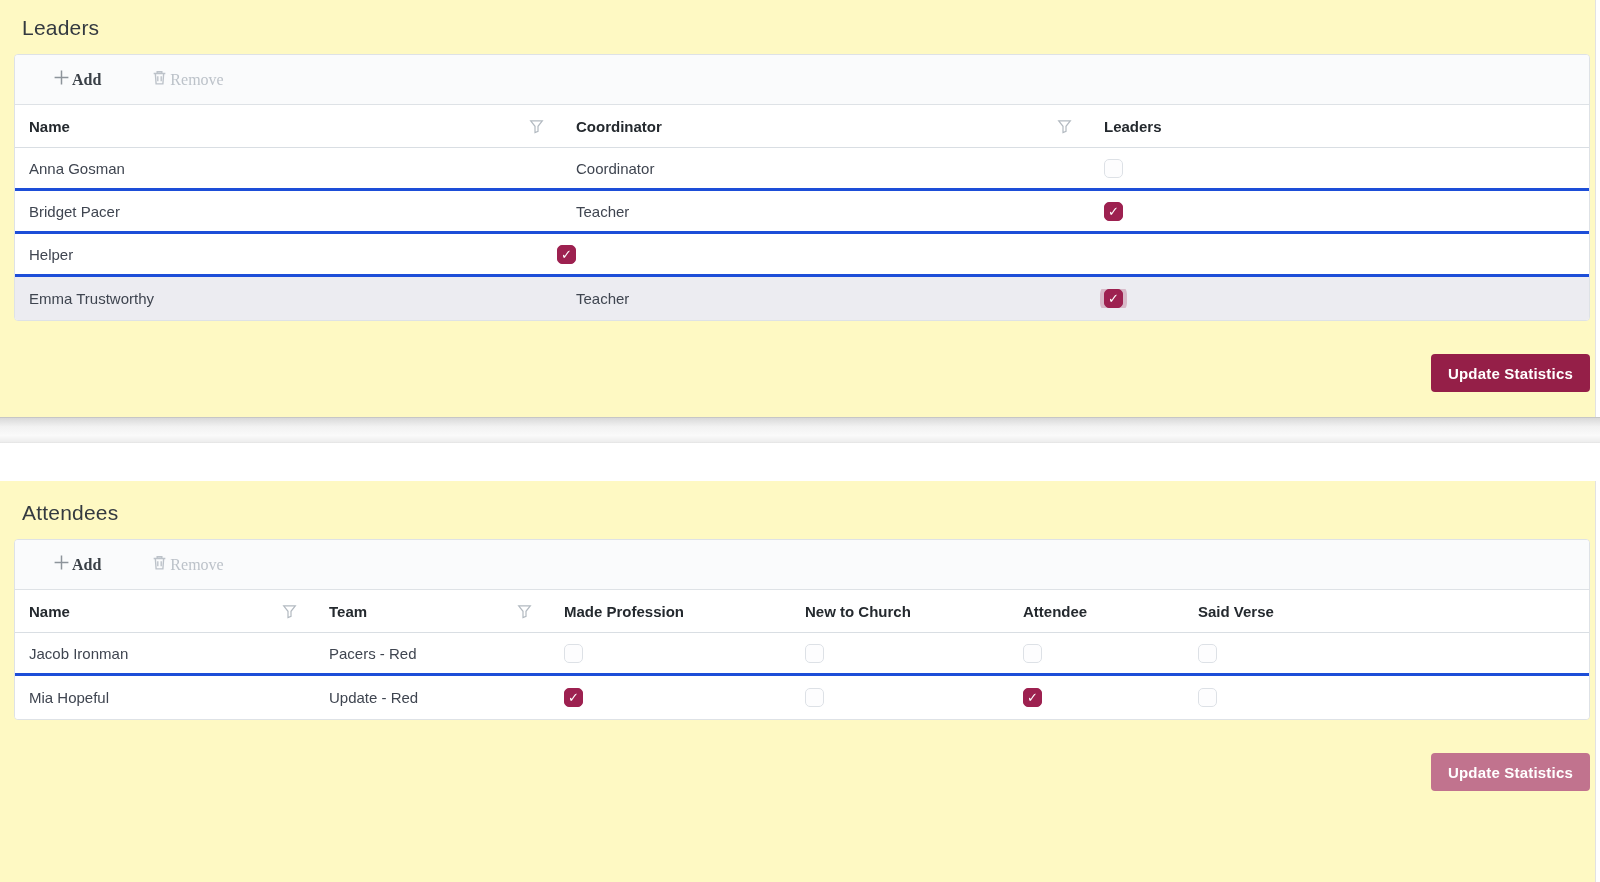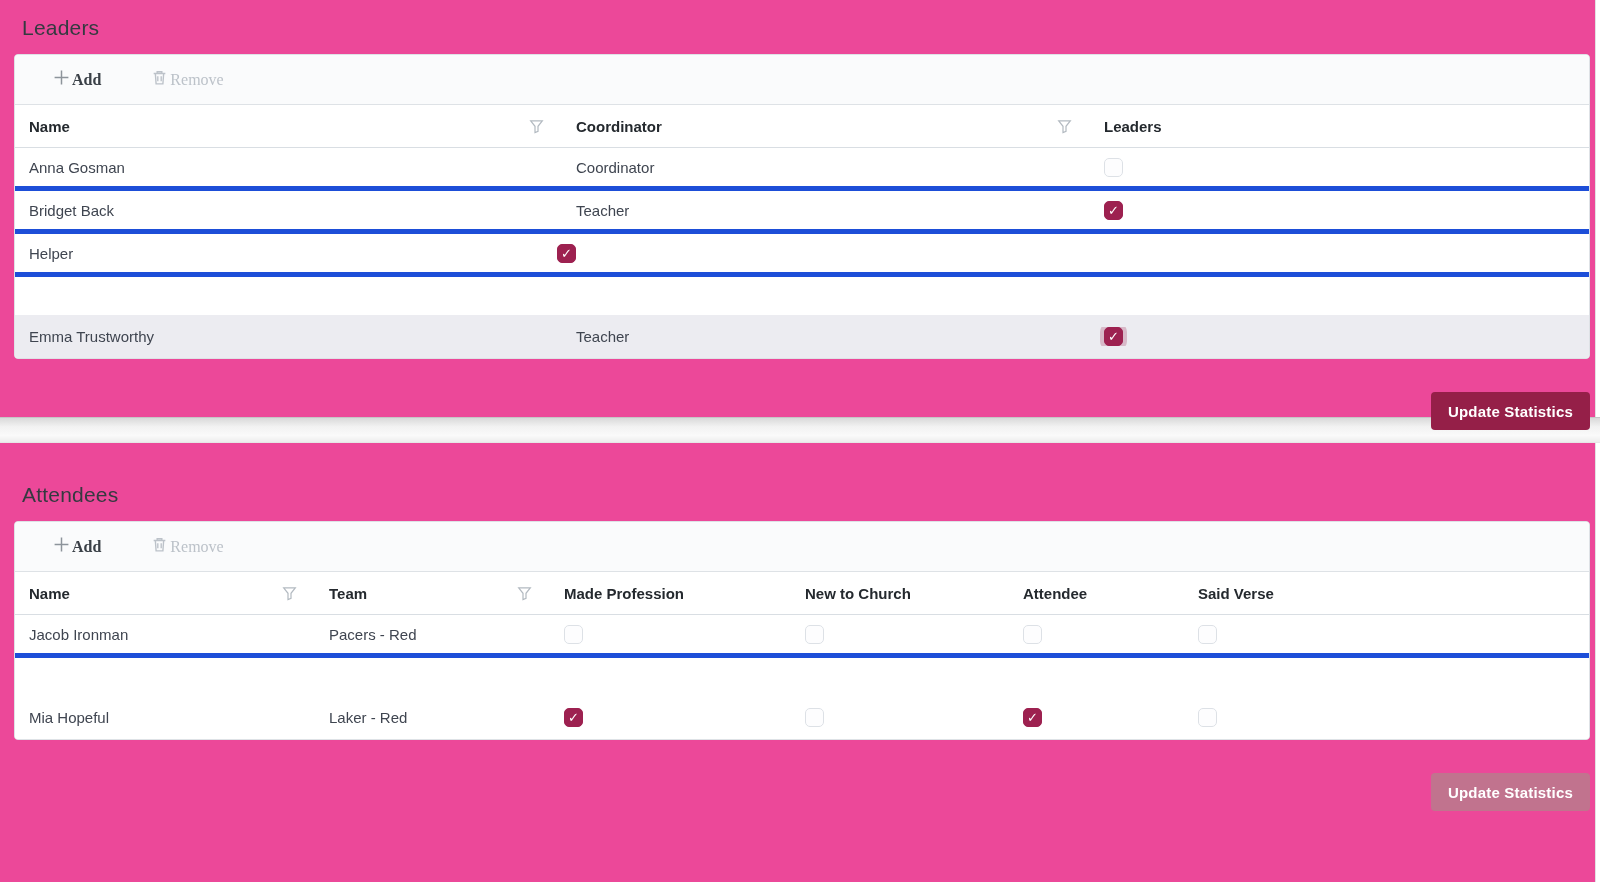--- a/index.html
+++ b/index.html
@@ -3,35 +3,35 @@
 <meta charset="utf-8">
 <style>
   * { box-sizing: border-box; margin: 0; padding: 0; }
   html, body { width: 1600px; height: 882px; overflow: hidden; }
   body {
     font-family: "Liberation Sans", "DejaVu Sans", sans-serif;
     background: #ffffff;
     color: #3f4550;
   }
   .panel {
-    background: #ec4899;
+    background: #fef9c3;
     width: 1596px;
     border-right: 1px solid #e2e2e2;
     padding: 0 0 0 14px;
   }
   .panel-1 { height: 417px; }
   .panel-2 { height: 439px; }
   .panel-title {
     font-size: 21px;
     font-weight: 500;
     color: #343a40;
     letter-spacing: 0.2px;
     padding: 16px 0 14px 8px;
   }
-  .panel-2 .panel-title { padding-top: 40px; }
+  .panel-2 .panel-title { padding-top: 20px; margin-top: 38px; }
   .grid {
     border: 1px solid #dee2e6;
     border-radius: 4px;
     margin-right: 5px;
     background: #fff;
     overflow: hidden;
   }
   
   .toolbar {
     display: flex;
@@ -54,24 +54,24 @@
     padding: 6px 8px;
   }
   .tb-btn .tb-label { color: #3a4047; font-weight: 600; }
   .tb-btn.is-disabled { cursor: default; }
   .tb-btn.is-disabled .tb-label { color: #bcc2c9; font-weight: 400; }
   
   .trow {
     display: flex;
     align-items: center;
     height: 43px;
-    border-bottom: 5px solid #1d4ed8;
+    border-bottom: 3px solid #1d4ed8;
     background: #fff;
   }
-  .trow:last-child { border-bottom: none; margin-top: 38px; }
+  .trow:last-child { border-bottom: none; }
   .thead {
     border-bottom: 1px solid #d9dee3;
     font-weight: 700;
     color: #24292e;
   }
   .trow.selected { background: #ececf1; }
   .cell {
     padding-left: 14px;
     padding-right: 10px;
     font-size: 15px;
@@ -196,21 +196,21 @@
     </div>
 
     <div class="trow">
       <div class="cell c-name">Anna Gosman</div>
       <div class="cell c-coord">Coordinator</div>
       <div class="cell c-check">
           <span class="checkbox"></span>
         </div>
     </div>
     <div class="trow">
-      <div class="cell c-name">Bridget Back</div>
+      <div class="cell c-name">Bridget Pacer</div>
       <div class="cell c-coord">Teacher</div>
       <div class="cell c-check">
           <span class="checkbox checked"></span>
         </div>
     </div>
     <div class="trow">
       <div class="cell c-coord">Helper</div>
       <div class="cell c-check">
           <span class="checkbox checked"></span>
         </div>
@@ -296,21 +296,21 @@
         </div>
       <div class="cell c-att">
           <span class="checkbox"></span>
         </div>
       <div class="cell c-sv">
           <span class="checkbox"></span>
         </div>
     </div>
     <div class="trow">
       <div class="cell c-name">Mia Hopeful</div>
-      <div class="cell c-team">Laker - Red</div>
+      <div class="cell c-team">Update - Red</div>
       <div class="cell c-mp">
           <span class="checkbox checked"></span>
         </div>
       <div class="cell c-ntc">
           <span class="checkbox"></span>
         </div>
       <div class="cell c-att">
           <span class="checkbox checked"></span>
         </div>
       <div class="cell c-sv">

